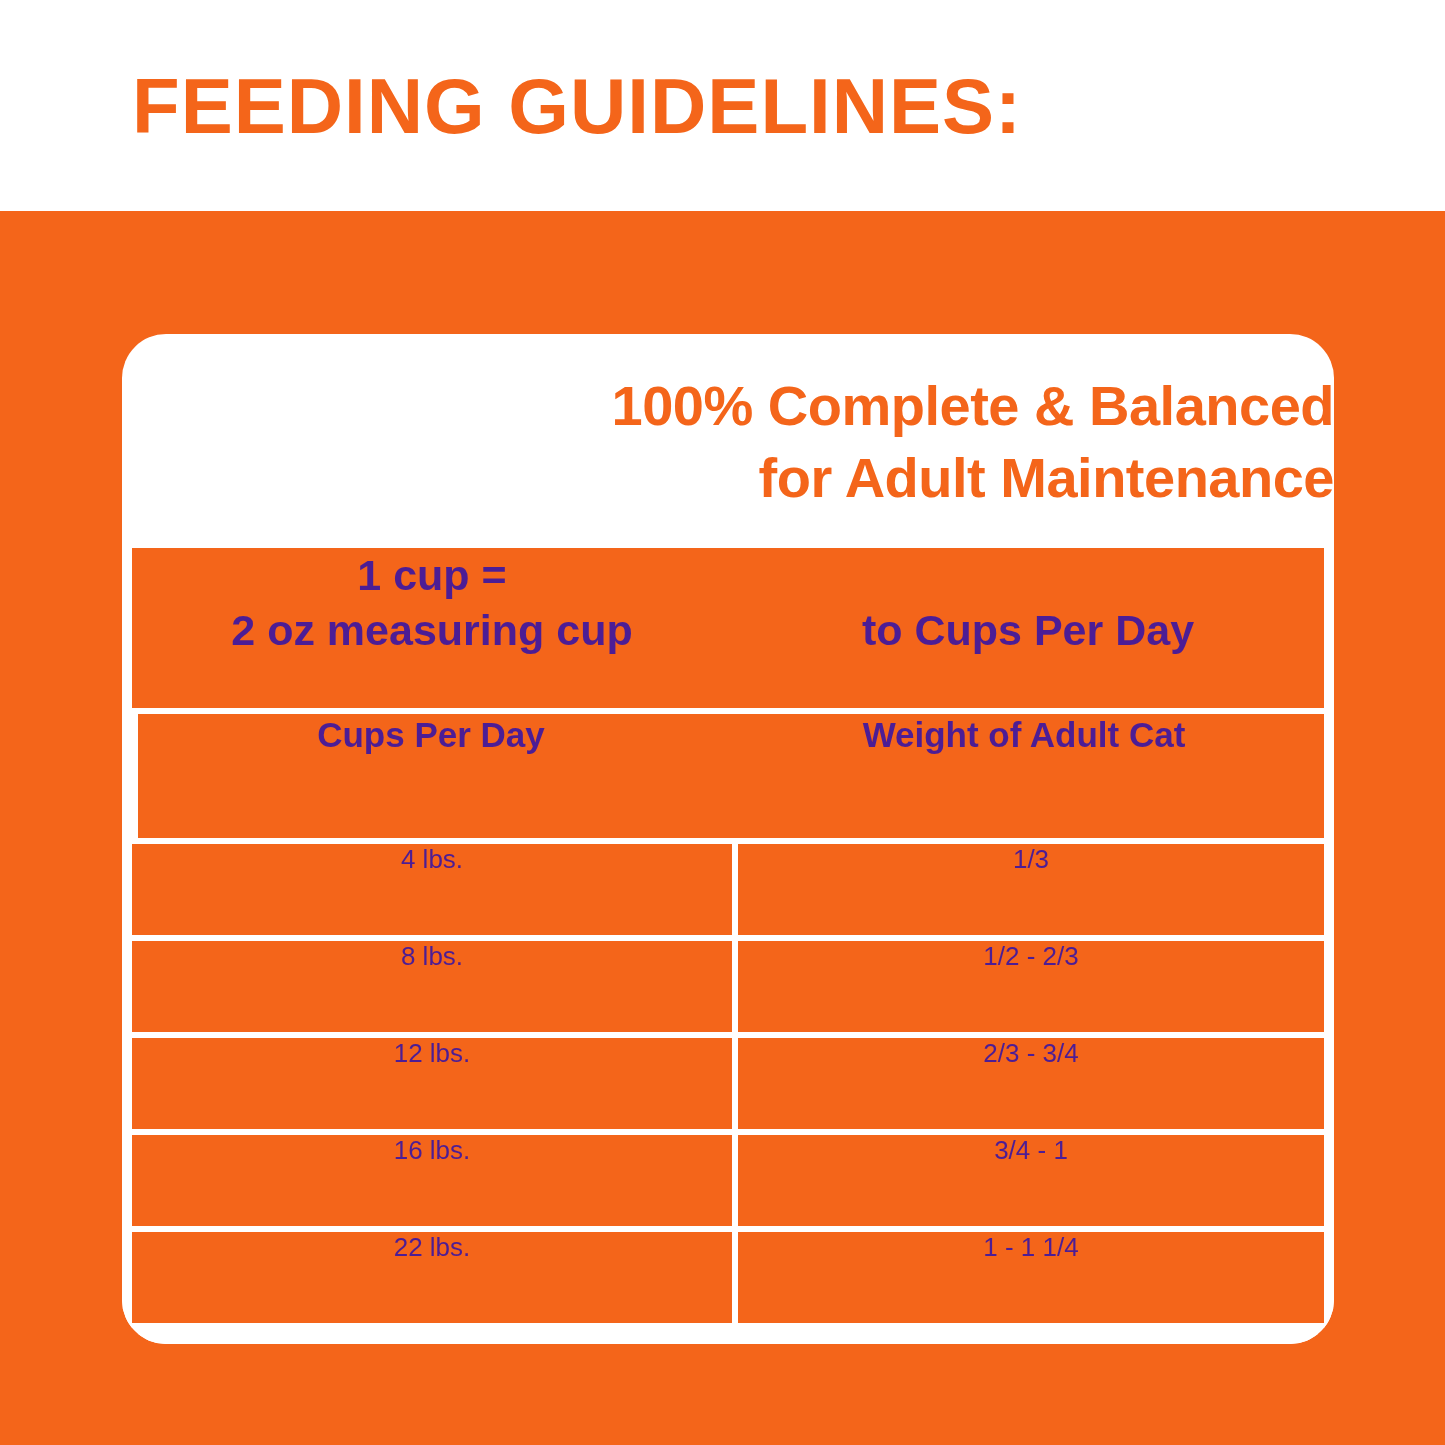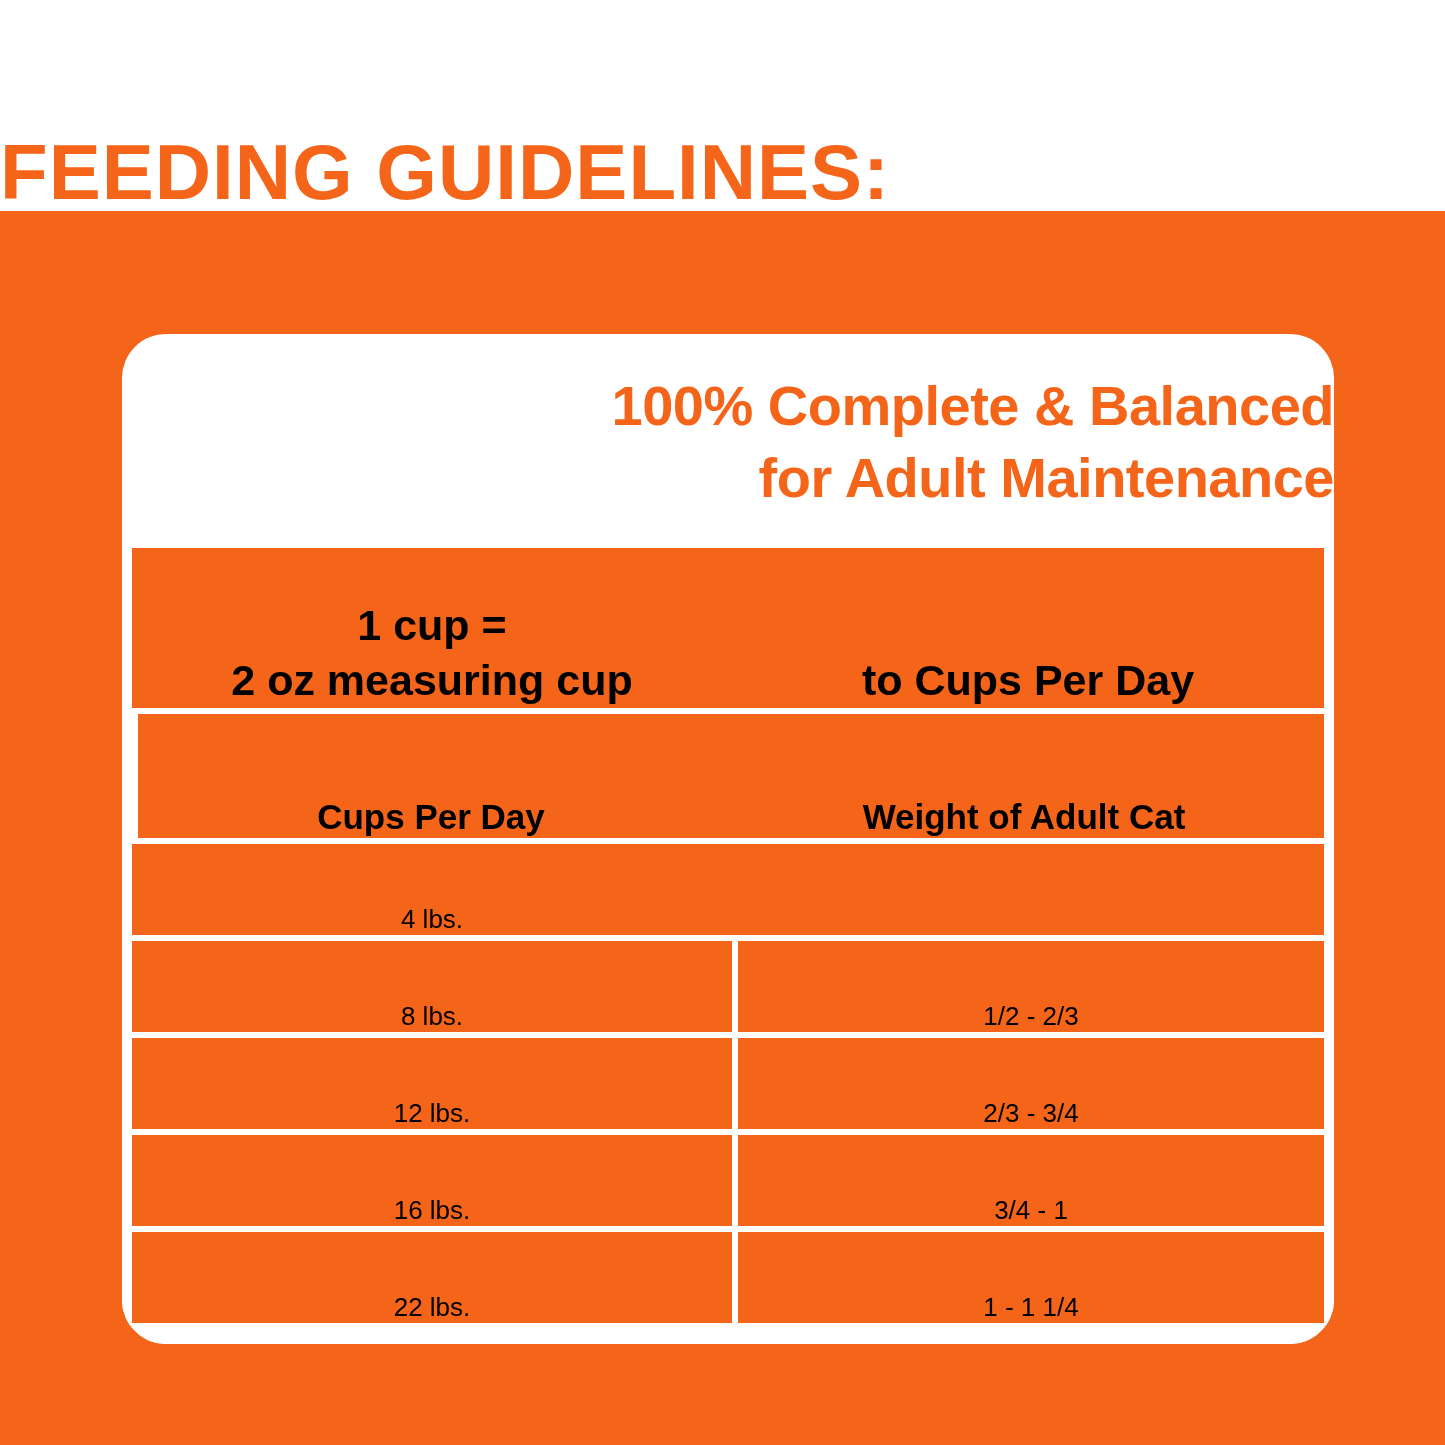--- a/index.html
+++ b/index.html
@@ -24,22 +24,23 @@
 
   
   .header-band {
     position: absolute;
     top: 0;
     left: 0;
     width: 1445px;
     height: 211px;
     background: #ffffff;
     display: flex;
-    align-items: flex-end;
-    box-sizing: border-box;
+    align-items: center;
+    box-sizing: border-box;
+    padding-left: 132px;
   }
   .header-title {
     color: #F4651A;
     font-family: "Liberation Sans", sans-serif;
     font-size: 78px;
     font-weight: bold;
     letter-spacing: 1px;
     line-height: 1;
     white-space: nowrap;
   }
@@ -106,24 +107,24 @@
     height: 130px;
     border-top: 6px solid #ffffff;
   }
   .trow.data-row {
     height: 97px;
     border-top: 6px solid #ffffff;
   }
 
   .cell {
     display: flex;
-    align-items: flex-end;
+    align-items: flex-start;
     justify-content: center;
     text-align: center;
-    color: #000000;
+    color: #4c1d95;
     box-sizing: border-box;
     padding: 0 12px;
   }
   .cell.left {
     width: 600px;
   }
   .cell.right {
     width: 592px;
     border-left: 6px solid #ffffff;
   }
@@ -189,20 +190,23 @@
         </div>
         <div class="cell left">
           <div class="subhead-text">Weight of Adult Cat</div>
         </div>
       </div>
 
       <div class="trow data-row">
         <div class="cell left">
           <div class="data-text">4 lbs.</div>
         </div>
+        <div class="cell right">
+          <div class="data-text">1/3</div>
+        </div>
       </div>
 
       <div class="trow data-row">
         <div class="cell left">
           <div class="data-text">8 lbs.</div>
         </div>
         <div class="cell right">
           <div class="data-text">1/2 - 2/3</div>
         </div>
       </div>

